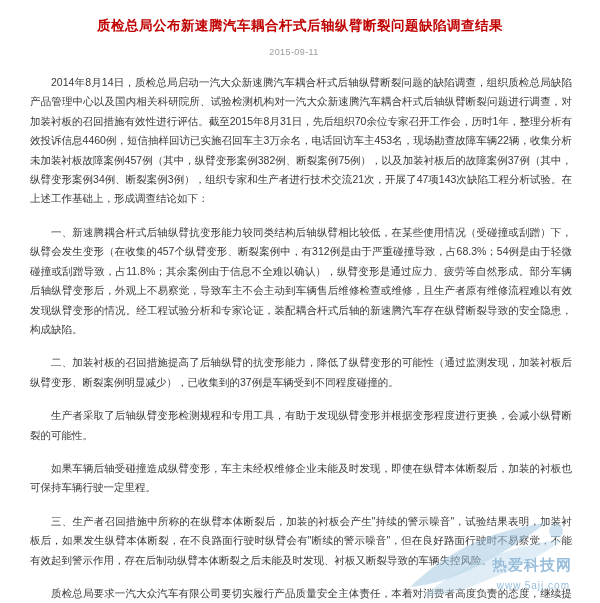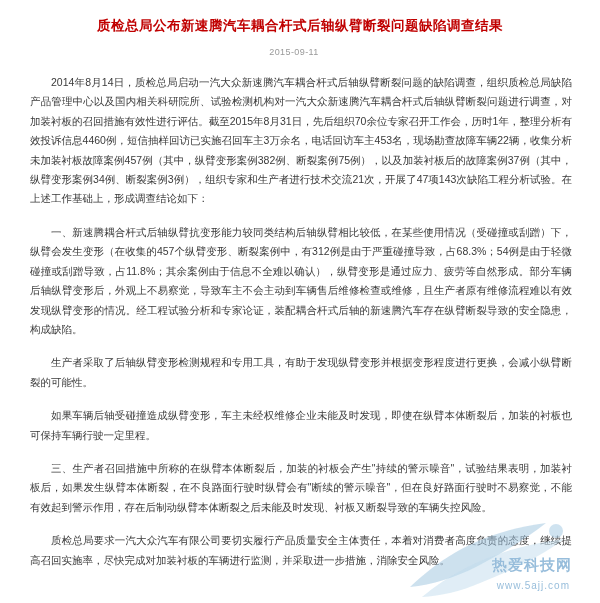--- a/index.html
+++ b/index.html
@@ -94,20 +94,21 @@
 <body>
 
 <div class="page">
 
   <h1 class="title">质检总局公布新速腾汽车耦合杆式后轴纵臂断裂问题缺陷调查结果</h1>
   <div class="date">2015-09-11</div>
 
   <div class="article">
     <p>2014年8月14日，质检总局启动一汽大众新速腾汽车耦合杆式后轴纵臂断裂问题的缺陷调查，组织质检总局缺陷产品管理中心以及国内相关科研院所、试验检测机构对一汽大众新速腾汽车耦合杆式后轴纵臂断裂问题进行调查，对加装衬板的召回措施有效性进行评估。截至2015年8月31日，先后组织70余位专家召开工作会，历时1年，整理分析有效投诉信息4460例，短信抽样回访已实施召回车主3万余名，电话回访车主453名，现场勘查故障车辆22辆，收集分析未加装衬板故障案例457例（其中，纵臂变形案例382例、断裂案例75例），以及加装衬板后的故障案例37例（其中，纵臂变形案例34例、断裂案例3例），组织专家和生产者进行技术交流21次，开展了47项143次缺陷工程分析试验。在上述工作基础上，形成调查结论如下：</p>
     <p>一、新速腾耦合杆式后轴纵臂抗变形能力较同类结构后轴纵臂相比较低，在某些使用情况（受碰撞或刮蹭）下，纵臂会发生变形（在收集的457个纵臂变形、断裂案例中，有312例是由于严重碰撞导致，占68.3%；54例是由于轻微碰撞或刮蹭导致，占11.8%；其余案例由于信息不全难以确认），纵臂变形是通过应力、疲劳等自然形成。部分车辆后轴纵臂变形后，外观上不易察觉，导致车主不会主动到车辆售后维修检查或维修，且生产者原有维修流程难以有效发现纵臂变形的情况。经工程试验分析和专家论证，装配耦合杆式后轴的新速腾汽车存在纵臂断裂导致的安全隐患，构成缺陷。</p>
+    <p>二、加装衬板的召回措施提高了后轴纵臂的抗变形能力，降低了纵臂变形的可能性（通过监测发现，加装衬板后纵臂变形、断裂案例明显减少），已收集到的37例是车辆受到不同程度碰撞的。</p>
     <p>生产者采取了后轴纵臂变形检测规程和专用工具，有助于发现纵臂变形并根据变形程度进行更换，会减小纵臂断裂的可能性。</p>
     <p>如果车辆后轴受碰撞造成纵臂变形，车主未经权维修企业未能及时发现，即使在纵臂本体断裂后，加装的衬板也可保持车辆行驶一定里程。</p>
     <p>三、生产者召回措施中所称的在纵臂本体断裂后，加装的衬板会产生"持续的警示噪音"，试验结果表明，加装衬板后，如果发生纵臂本体断裂，在不良路面行驶时纵臂会有"断续的警示噪音"，但在良好路面行驶时不易察觉，不能有效起到警示作用，存在后制动纵臂本体断裂之后未能及时发现、衬板又断裂导致的车辆失控风险。</p>
     <p>质检总局要求一汽大众汽车有限公司要切实履行产品质量安全主体责任，本着对消费者高度负责的态度，继续提高召回实施率，尽快完成对加装衬板的车辆进行监测，并采取进一步措施，消除安全风险。</p>
   </div>
 
   <div class="watermark">
     <svg class="wm-swoosh" viewBox="0 0 176 86" xmlns="http://www.w3.org/2000/svg">
       <path d="M4 74 C 40 40, 80 18, 140 10 C 120 26, 96 40, 70 54 C 50 64, 26 72, 4 74 Z" fill="#9dc3de" opacity="0.55"></path>
       <path d="M16 84 C 52 54, 96 34, 158 26 C 134 44, 104 58, 74 70 C 56 78, 34 83, 16 84 Z" fill="#bcd9ec" opacity="0.5"></path>

